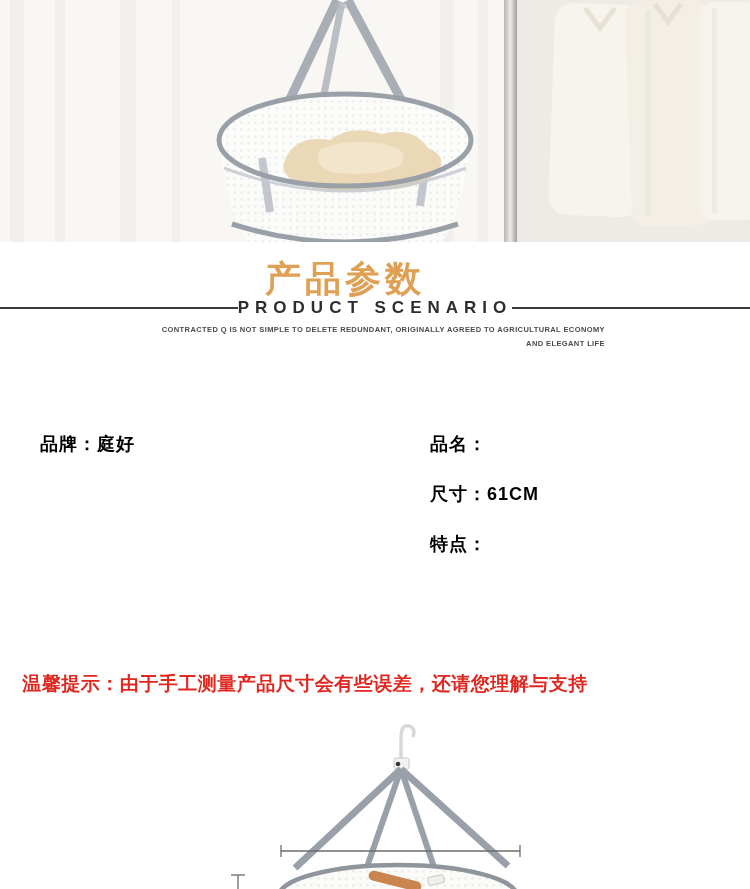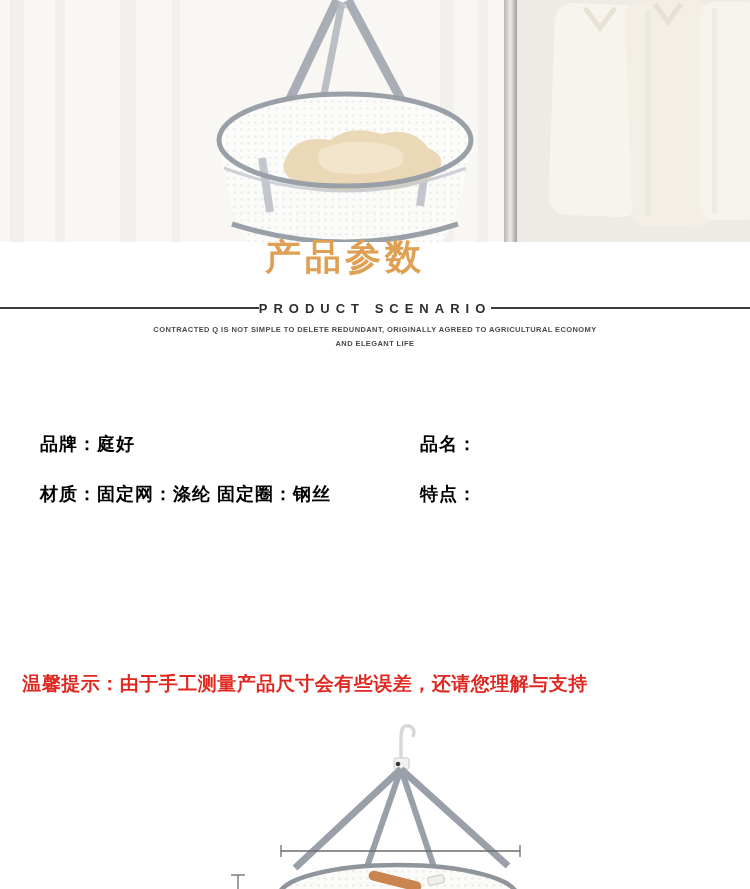--- a/index.html
+++ b/index.html
@@ -7,47 +7,47 @@
     position:relative;width:750px;height:889px;margin:0 auto;
     background:#ffffff;overflow:hidden;
     font-family:"Liberation Sans","DejaVu Sans",sans-serif;
     color:#111;
   }
   
   .hero{position:absolute;top:0;left:0;width:750px;height:242px;}
   .hero svg{display:block;}
   
   .section-title{
-    position:absolute;top:234px;left:0;width:690px;height:46px;
+    position:absolute;top:256px;left:0;width:690px;height:46px;
     margin:0;text-align:center;line-height:46px;
     font-size:36px;font-weight:600;letter-spacing:4px;color:#dfa054;
   }
   .subtitle-row{
     position:absolute;top:298px;left:0;width:750px;height:20px;
     display:flex;align-items:center;
   }
   .subtitle-rule{flex:1;height:2px;background:#3b3b3b;}
   .subtitle-text{
-    margin:0 0;font-size:13px;font-weight:700;letter-spacing:6px;color:#2e2e2e;
+    margin:0 0;font-size:17px;font-weight:700;letter-spacing:6px;color:#2e2e2e;
     white-space:nowrap;
     text-align:center;
   }
   .caption{
     position:absolute;top:323px;left:50%;transform:translateX(-50%);
-    width:460px;margin:0;text-align:center;
+    width:460px;margin:0;text-align:right;
     font-size:7.5px;line-height:14px;font-weight:600;letter-spacing:.4px;color:#4a4a4a;
   }
   
   .specs{
     position:absolute;top:419px;left:40px;right:20px;
     display:flex;
   }
   .spec-col{display:flex;flex-direction:column;}
   .spec-col.left{width:380px;}
-  .spec-col.right{flex:1;}
+  .spec-col.right{flex:1;margin-left:10px;}
   .spec-row{
     height:50px;display:flex;align-items:center;
     font-size:18px;font-weight:700;letter-spacing:1px;color:#000000;white-space:nowrap;
   }
   .spec-label{flex:none;}
   .spec-value{flex:none;}
   
   .notice{
     position:absolute;top:671px;left:0;width:610px;margin:0;
     text-align:center;font-size:19px;font-weight:700;letter-spacing:.5px;color:#e02820;
@@ -124,28 +124,28 @@
     <span class="subtitle-rule"></span>
   </div>
   <p class="caption">CONTRACTED Q IS NOT SIMPLE TO DELETE REDUNDANT, ORIGINALLY AGREED TO AGRICULTURAL ECONOMY AND ELEGANT LIFE</p>
 
   <div class="specs">
     <div class="spec-col left">
       <div class="spec-row">
         <span class="spec-label">品牌：</span>
         <span class="spec-value">庭好</span>
       </div>
-      <div class="spec-row">
-        <span class="spec-label">材质：</span>
-        <span class="spec-value">固定网：涤纶 固定圈：钢丝</span>
-      </div>
     </div>
     <div class="spec-col right">
       <div class="spec-row">
         <span class="spec-label">品名：</span>
+      </div>
+      <div class="spec-row">
+        <span class="spec-label">尺寸：</span>
+        <span class="spec-value">61CM</span>
       </div>
       <div class="spec-row">
         <span class="spec-label">特点：</span>
       </div>
     </div>
   </div>
 
   <p class="notice">温馨提示：由于手工测量产品尺寸会有些误差，还请您理解与支持</p>
 
   <div class="bottom-photo">

